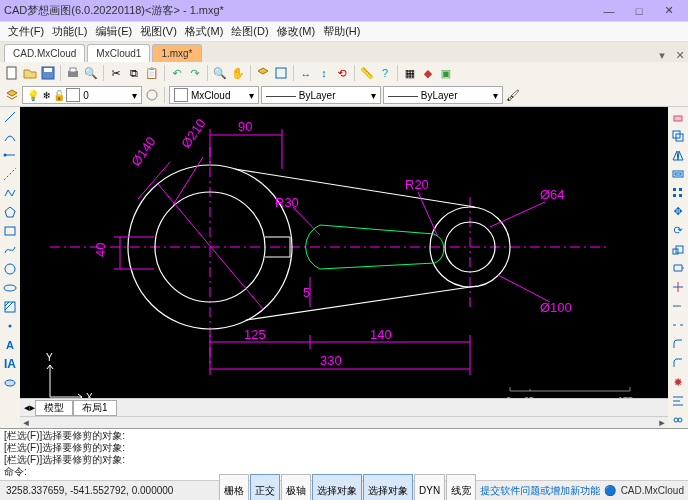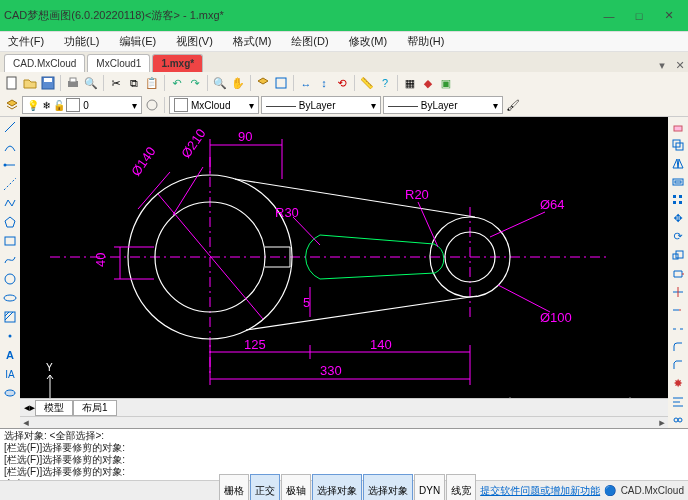--- a/index.html
+++ b/index.html
@@ -1,24 +1,24 @@
 <!DOCTYPE html>
 <html><head>
 <meta charset="utf-8">
 <style>
 * { box-sizing: border-box; margin: 0; padding: 0; font-family: "Microsoft YaHei", Arial, sans-serif; }
 body { width: 688px; height: 500px; background: #f0f0f0; display: flex; flex-direction: column; font-size: 11px; overflow: hidden; }
-.titlebar { height: 32px; background: #22c55e; display: flex; align-items: center; padding: 0 4px; border-bottom: 1px solid #ddd; }
+.titlebar { height: 22px; background: #c4b5fd; display: flex; align-items: center; padding: 0 4px; border-bottom: 1px solid #ddd; }
 .titlebar .title { flex: 1; color: #333; font-size: 11px; }
 .titlebar .winbtn { width: 30px; height: 20px; display: flex; align-items: center; justify-content: center; color: #444; }
-.menubar { height: 20px; display: flex; align-items: center; padding: 0 4px; gap: 12px; background: #f8f8f8; border-bottom: 1px solid #e0e0e0; }
+.menubar { height: 20px; display: flex; align-items: center; padding: 0 4px; gap: 0; background: #f8f8f8; border-bottom: 1px solid #e0e0e0; }
 .menubar span { padding: 0 4px; color: #222; }
 .doctabs { height: 20px; display: flex; align-items: flex-end; background: #ece9e0; padding-left: 4px; gap: 2px; }
 .doctab { height: 18px; padding: 0 8px; background: #fff; border: 1px solid #bbb; border-bottom: none; border-radius: 3px 3px 0 0; font-size: 10px; display: flex; align-items: center; color: #333; }
-.doctab.active { background: #ef4444; font-weight: bold; text-align: right; }
+.doctab.active { background: #fdba74; font-weight: normal; text-align: right; }
 .doctabs .spacer { flex: 1; }
 .doctabs .dc { width: 16px; text-align: center; color: #666; }
 .toolbars { background: #f5f2eb; border-bottom: 1px solid #ccc; }
 .tb-row { height: 22px; display: flex; align-items: center; gap: 2px; padding: 0 4px; }
 .tb-row .ico { width: 16px; height: 16px; display: inline-flex; align-items: center; justify-content: center; }
 .tb-row .sep { width:1px; height:16px; background:#ccc; margin:0 2px; }
 .tb-row .sel { height: 18px; border: 1px solid #aaa; background: #fff; display: flex; align-items: center; padding: 0 4px; font-size: 10px; }
 .tb-row .swatch { width:14px; height:14px; border:1px solid #888; background:#fff; margin-right:3px; }
 .middle { flex: 1; display: flex; min-height: 0; }
 .vtoolbar { width: 20px; background: #f5f2eb; display: flex; flex-direction: column; align-items: center; padding-top: 2px; gap: 3px; }
@@ -30,21 +30,21 @@
 .scrollbar-h .arrow { width:12px; text-align:center; color:#555; }
 .scrollbar-h .track { flex:1; position:relative; height:10px; }
 .modeltabs { height: 18px; display:flex; align-items:center; gap:0; padding-left:4px; background:#eee; border-top:1px solid #ccc; }
 .modeltab { padding: 0 8px; height:16px; background:#fff; border:1px solid #aaa; font-size:10px; display:flex; align-items:center; }
 .modeltab.active { background:#fff; }
 .cmdpanel { height: 52px; background: #fff; border-top: 1px solid #999; padding:1px 4px; font-size:10px; overflow:hidden; color:#222; line-height:12px; }
 .statusbar { height: 20px; background: #eee; border-top:1px solid #ccc; display:flex; align-items:center; font-size:10px; }
 .statusbar .coords { padding:0 6px; color:#222; }
 .statusbar .sbtn { padding:16px 4px; height:16px; border:1px solid #bbb; background:#f8f8f8; margin-left:1px; display:flex; align-items:center; }
 .statusbar .sbtn.on { background:#d8e8f8; border-color:#6a9bd8; }
-.statusbar .link { color:#0066cc; text-decoration:underline; padding:0 4px; }
+.statusbar .link { color:#0066cc; padding:0 4px; }
 .statusbar .brand { padding:0 4px; color:#333; }
 .dim-text { fill:#ff00ff; font-size:13px; font-family:Arial; }
 </style>
 </head>
 <body>
 
 <div class="titlebar">
   <span class="title">CAD梦想画图(6.0.20220118)&lt;游客&gt; - 1.mxg*</span>
   <span class="winbtn">—</span>
   <span class="winbtn">□</span>
@@ -227,21 +227,21 @@
           <line x1="2" y1="6" x2="6" y2="2" stroke="#06c"></line>
           <line x1="2" y1="10" x2="10" y2="2" stroke="#06c"></line>
         </svg>
       </span>
     <span class="ico">
         <svg width="14" height="14">
           <circle cx="7" cy="7" r="1.5" fill="#06c"></circle>
         </svg>
       </span>
     <span class="ico" style="color:#06c;font-weight:bold">A</span>
-    <span class="ico" style="color:#06c;font-size:10px;font-weight:normal">IA</span>
+    <span class="ico" style="color:#06c;font-size:12px;font-weight:bold">IA</span>
     <span class="ico">
         <svg width="14" height="14">
           <ellipse cx="7" cy="7" rx="5" ry="3" fill="#cde" stroke="#06c"></ellipse>
         </svg>
       </span>
   </div>
 
   <div class="canvas-area">
     <div class="canvas">
       <svg width="640" height="300" viewBox="0 0 640 300">
@@ -442,28 +442,28 @@
     <span class="ico">
         <svg width="14" height="14">
           <circle cx="5" cy="7" r="2" fill="none" stroke="#06c"></circle>
           <circle cx="9" cy="7" r="2" fill="none" stroke="#06c"></circle>
         </svg>
       </span>
   </div>
 </div>
 
 <div class="cmdpanel">
-  <div>选择对象: &lt;全部选择&gt;:</div>
   <div>[栏选(F)]选择要修剪的对象:</div>
   <div>[栏选(F)]选择要修剪的对象:</div>
   <div>[栏选(F)]选择要修剪的对象:</div>
   <div>命令:</div>
 </div>
 
 <div class="statusbar">
+  <span class="coords">3258.337659,  -541.552792,  0.000000</span>
   <span style="flex:1"></span>
   <span class="sbtn">栅格</span>
   <span class="sbtn on">正交</span>
   <span class="sbtn">极轴</span>
   <span class="sbtn on">选择对象</span>
   <span class="sbtn on">选择对象</span>
   <span class="sbtn">DYN</span>
   <span class="sbtn">线宽</span>
   <span class="link">提交软件问题或增加新功能</span>
   <span>🔵</span>

